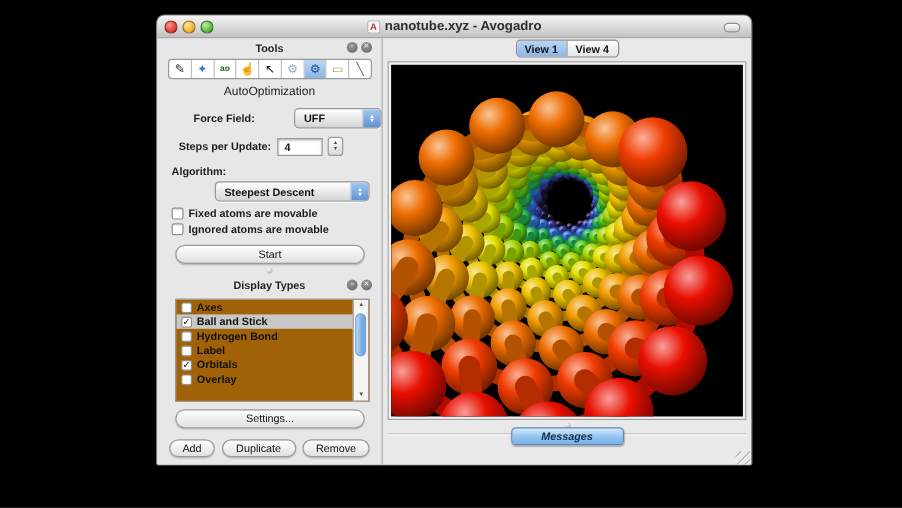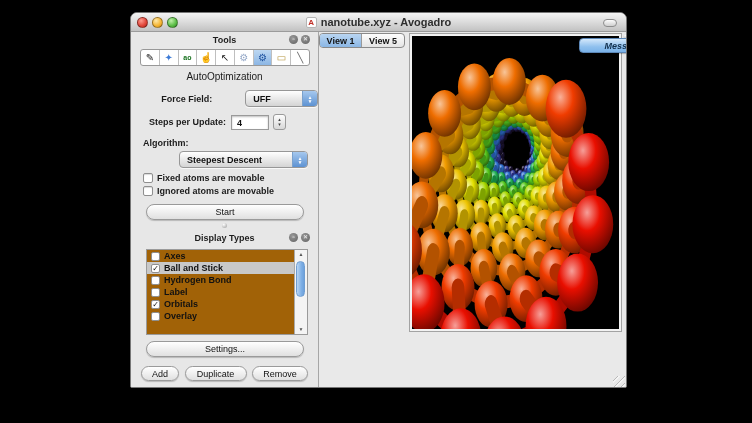--- a/index.html
+++ b/index.html
@@ -95,21 +95,21 @@
   .sarrow { position:absolute; left:0; right:0; height:9px; text-align:center; font-size:5px; color:#555; line-height:9px; }
   .sarrow.up { top:0; } .sarrow.down { bottom:0; }
   .thumb { position:absolute; left:1px; width:9px; top:11px; height:36px; border-radius:5px;
     background:linear-gradient(90deg,#b9d6f4,#7fb0e6 60%,#6da1dc); border:1px solid #6f9ed2; }
 
   .btnrow { margin:9px 10px 0 10px; display:flex; justify-content:space-between; }
   .btnrow .pill { height:15px; }
   .addbtn { width:38px; } .dupbtn { width:62px; } .rembtn { width:56px; }
 
   
-  .viewpane { flex:1; display:flex; flex-direction:row; background:#e9e9e9; position:relative; }
+  .viewpane { flex:1; display:flex; flex-direction:column; background:#e9e9e9; position:relative; }
   .tabs { height:17px; display:flex; justify-content:center; align-items:flex-start; margin-top:1px; }
   .tabgroup { display:flex; height:15px; border:1px solid #8a8a8a; border-radius:4px; overflow:hidden;
     background:linear-gradient(#fdfdfd,#e4e4e4); }
   .tab { width:42px; display:flex; align-items:center; justify-content:center;
     font-size:9px; font-weight:bold; color:#111; border-right:1px solid #9a9a9a; }
   .tab:last-child { border-right:none; }
   .tab.sel { background:linear-gradient(#b9d5f1,#8bb7e5); }
 
   .glframe { margin:1px 4px 0 4px; height:299px; border:1px solid #a3a3a3; background:#f2f2f2; padding:2px; }
   .gl { width:100%; height:100%; background:#000; overflow:hidden; }
@@ -282,21 +282,21 @@
         <div class="pill addbtn">Add</div>
         <div class="pill dupbtn">Duplicate</div>
         <div class="pill rembtn">Remove</div>
       </div>
     </div>
 
     <div class="viewpane">
       <div class="tabs">
         <div class="tabgroup">
           <div class="tab sel">View 1</div>
-          <div class="tab">View 5</div>
+          <div class="tab">View 4</div>
         </div>
       </div>
       <div class="glframe">
         <div class="gl">
           <svg id="scene" viewBox="0 0 294 293" width="100%" height="100%" preserveAspectRatio="none">
               <rect x="0" y="0" width="294" height="293" fill="#000000"></rect>
               <defs>
                 <radialGradient id="g0" cx="36%" cy="30%" r="75%">
                   <stop offset="0%" stop-color="#f69f99"></stop>
                   <stop offset="42%" stop-color="#e90f00"></stop>

